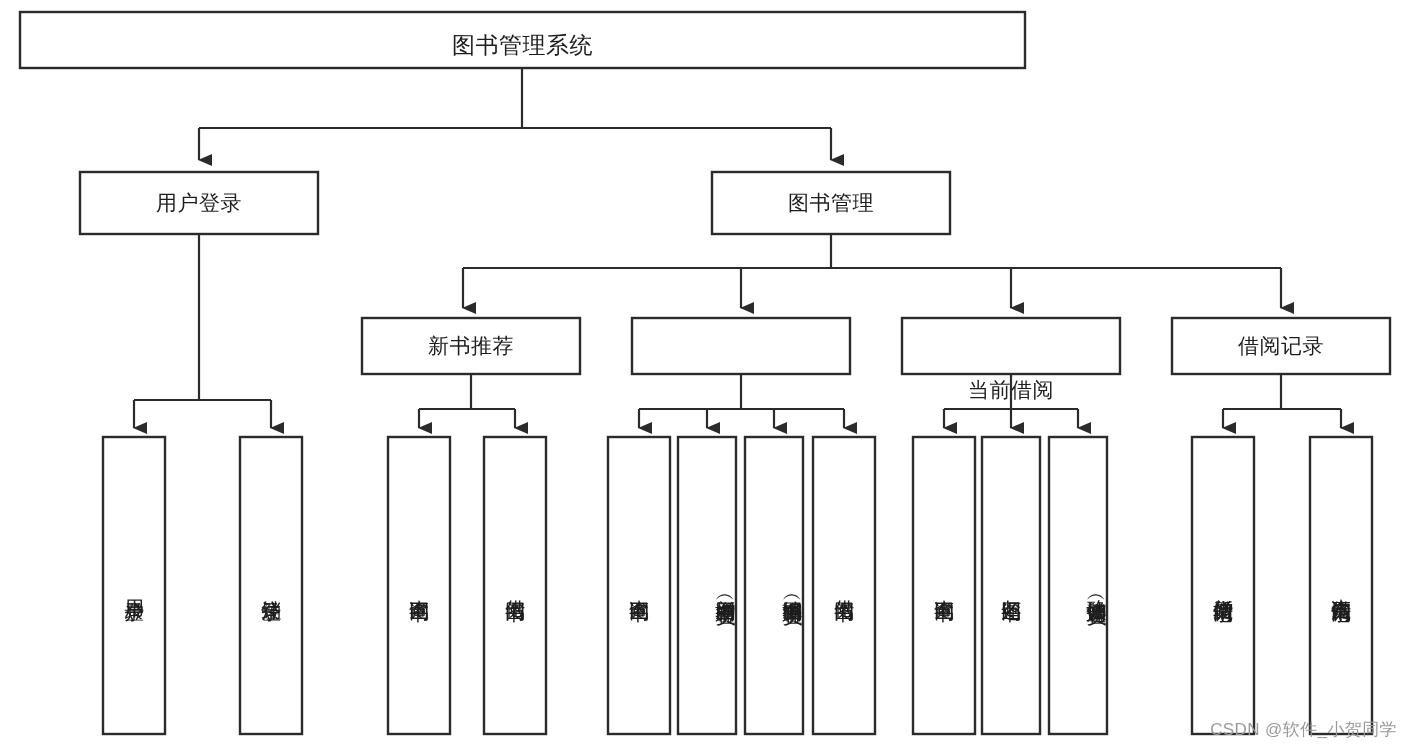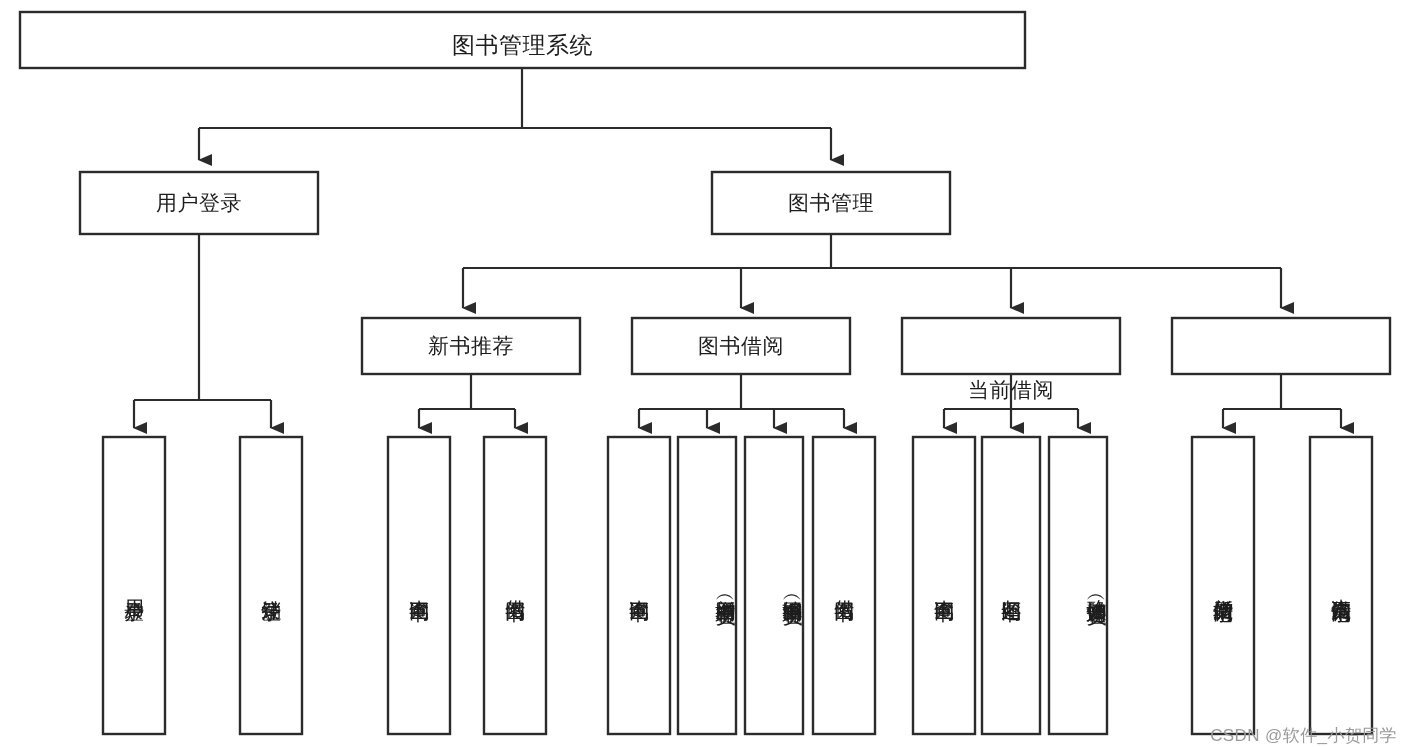--- a/index.html
+++ b/index.html
@@ -66,21 +66,21 @@
     letter-spacing: 1px;
     writing-mode: vertical-rl;
     text-orientation: upright;
     text-align: center;
     line-height: 1.08;
     pointer-events: none;
   }
   .watermark {
     position: absolute;
     right: 8px;
-    bottom: 0;
+    bottom: 6px;
     font-size: 17px;
     color: #9a9a9a;
     letter-spacing: 0.4px;
     white-space: nowrap;
   }
 </style>
 </head>
 <body>
 
 <div id="diagram-root">
@@ -156,22 +156,22 @@
     <rect class="leaf-rect" x="1192" y="437" width="62" height="297"></rect>
     <rect class="leaf-rect" x="1310" y="437" width="62" height="297"></rect>
   </svg>
 
   <div class="node-label" style="left:20px; top:12px; width:1005px; height:67px; font-size:23px;">图书管理系统</div>
 
   <div class="node-label" style="left:80px; top:172px; width:238px; height:62px;">用户登录</div>
   <div class="node-label" style="left:712px; top:172px; width:238px; height:62px;">图书管理</div>
 
   <div class="node-label" style="left:362px; top:318px; width:218px; height:56px;">新书推荐</div>
-  <div class="node-label" style="left:632px; top:318px; width:218px; height:56px;">图书借阅</div>
   <div class="node-label" style="left:902px; top:318px; width:218px; height:56px;margin-top:44px;">当前借阅</div>
+  <div class="node-label" style="left:1172px; top:318px; width:218px; height:56px;">借阅记录</div>
 
   <div class="leaf-label" style="left:103px; top:437px; width:62px; height:297px;">用户登录</div>
   <div class="leaf-label" style="left:240px; top:437px; width:62px; height:297px;">注销登录</div>
   <div class="leaf-label" style="left:388px; top:437px; width:62px; height:297px;">查询图书</div>
   <div class="leaf-label" style="left:484px; top:437px; width:62px; height:297px;">借阅图书</div>
   <div class="leaf-label" style="left:608px; top:437px; width:62px; height:297px;">查询图书</div>
   <div class="leaf-label" style="left:678px; top:437px; width:58px; height:297px; align-items:flex-start; padding-top:6px; box-sizing:border-box;">新增图书（管理员）</div>
   <div class="leaf-label" style="left:745px; top:437px; width:58px; height:297px; align-items:flex-start; padding-top:6px; box-sizing:border-box;">编辑图书（管理员）</div>
   <div class="leaf-label" style="left:813px; top:437px; width:62px; height:297px;">借阅图书</div>
   <div class="leaf-label" style="left:913px; top:437px; width:62px; height:297px;">查询图书</div>

